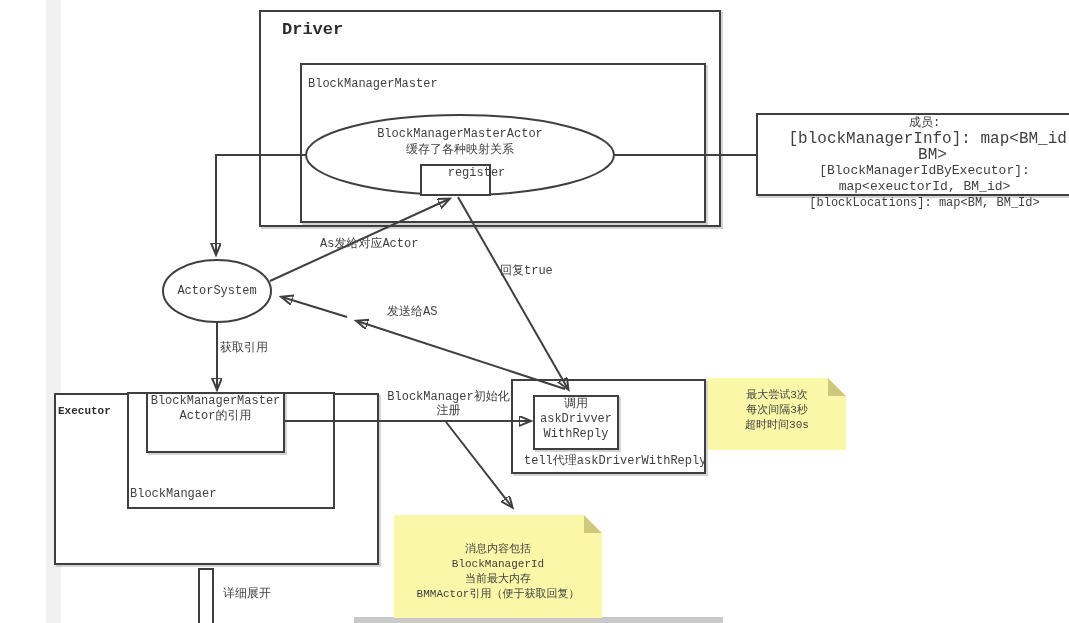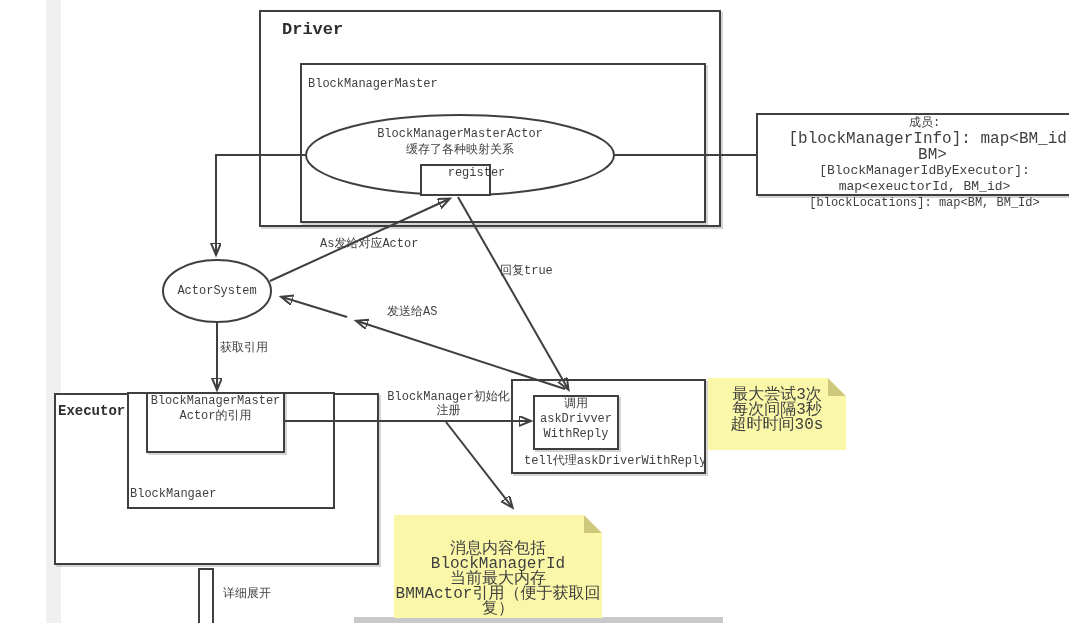--- a/index.html
+++ b/index.html
@@ -16,21 +16,21 @@
   .nolshadow{box-shadow:none;}
   .lbl{position:absolute;font-size:12px;line-height:14px;color:#3f3f3f;white-space:nowrap;z-index:30;}
   .title{font-weight:bold;color:#2d2d2d;}
   .center{text-align:center;}
   .gutter{position:absolute;left:0;top:0;width:15px;height:623px;background:#f0f0f0;z-index:1;}
   .stub{position:absolute;left:308px;top:617px;width:369px;height:6px;background:#c9c9c9;z-index:2;}
   svg.overlay{position:absolute;left:0;top:0;z-index:20;pointer-events:none;}
   svg.overlay path,svg.overlay ellipse{stroke:#3f3f3f;stroke-width:2;fill:none;}
   svg.overlay ellipse{fill:#ffffff;}
   .note{
-    position:absolute;background:#faf8a8;z-index:10;font-size:16px;line-height:15px;
+    position:absolute;background:#faf8a8;z-index:10;font-size:11px;line-height:15px;
     text-align:center;color:#3f3f3f;box-sizing:border-box;
     clip-path:polygon(0 0,calc(100% - 18px) 0,100% 18px,100% 100%,0 100%);
   }
   .note .fold{
     position:absolute;top:0;right:0;width:18px;height:18px;background:#cdc87b;
     clip-path:polygon(0 0,100% 100%,0 100%);
   }
   .stack{display:flex;flex-direction:column;justify-content:flex-start;align-items:center;}
 </style>
 </head>
@@ -48,21 +48,21 @@
   <div class="lbl" style="left:262px;top:77px;">BlockManagerMaster</div>
 
   <div class="box stack" style="left:710px;top:113px;width:337px;height:83px;">
     <div class="center" style="font-size:12px;line-height:16px;">成员:</div>
     <div class="center" style="font-size:16px;line-height:16px;padding-left:16px;">[blockManagerInfo]:  map&lt;BM_id, BM&gt;</div>
     <div class="center" style="font-size:13px;line-height:16px;">[BlockManagerIdByExecutor]:   map&lt;exeuctorId, BM_id&gt;</div>
     <div class="center" style="font-size:12px;line-height:16px;">[blockLocations]: map&lt;BM, BM_Id&gt;</div>
   </div>
 
   <div class="box" style="left:8px;top:393px;width:325px;height:172px;"></div>
-  <div class="lbl title" style="left:12px;top:403px;font-size:14px;line-height:17px;">Executor</div>
+  <div class="lbl title" style="left:12px;top:403px;font-size:11px;line-height:17px;">Executor</div>
 
   <div class="box nolshadow" style="left:81px;top:392px;width:208px;height:117px;"></div>
   <div class="lbl" style="left:84px;top:487px;">BlockMangaer</div>
 
   <div class="box stack" style="left:100px;top:392px;width:139px;height:61px;">
     <div class="center" style="font-size:12px;line-height:15px;">BlockManagerMaster</div>
     <div class="center" style="font-size:12px;line-height:15px;">Actor的引用</div>
   </div>
 
   <div class="box" style="left:465px;top:379px;width:195px;height:95px;"></div>

